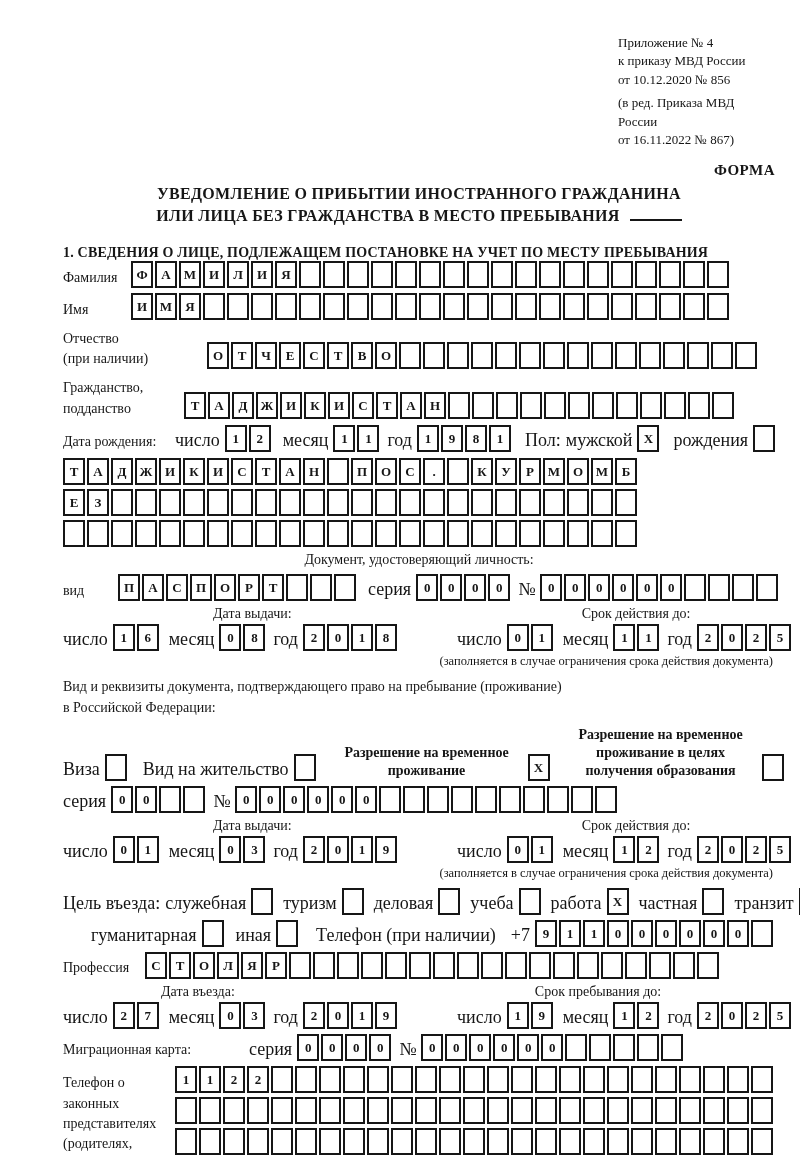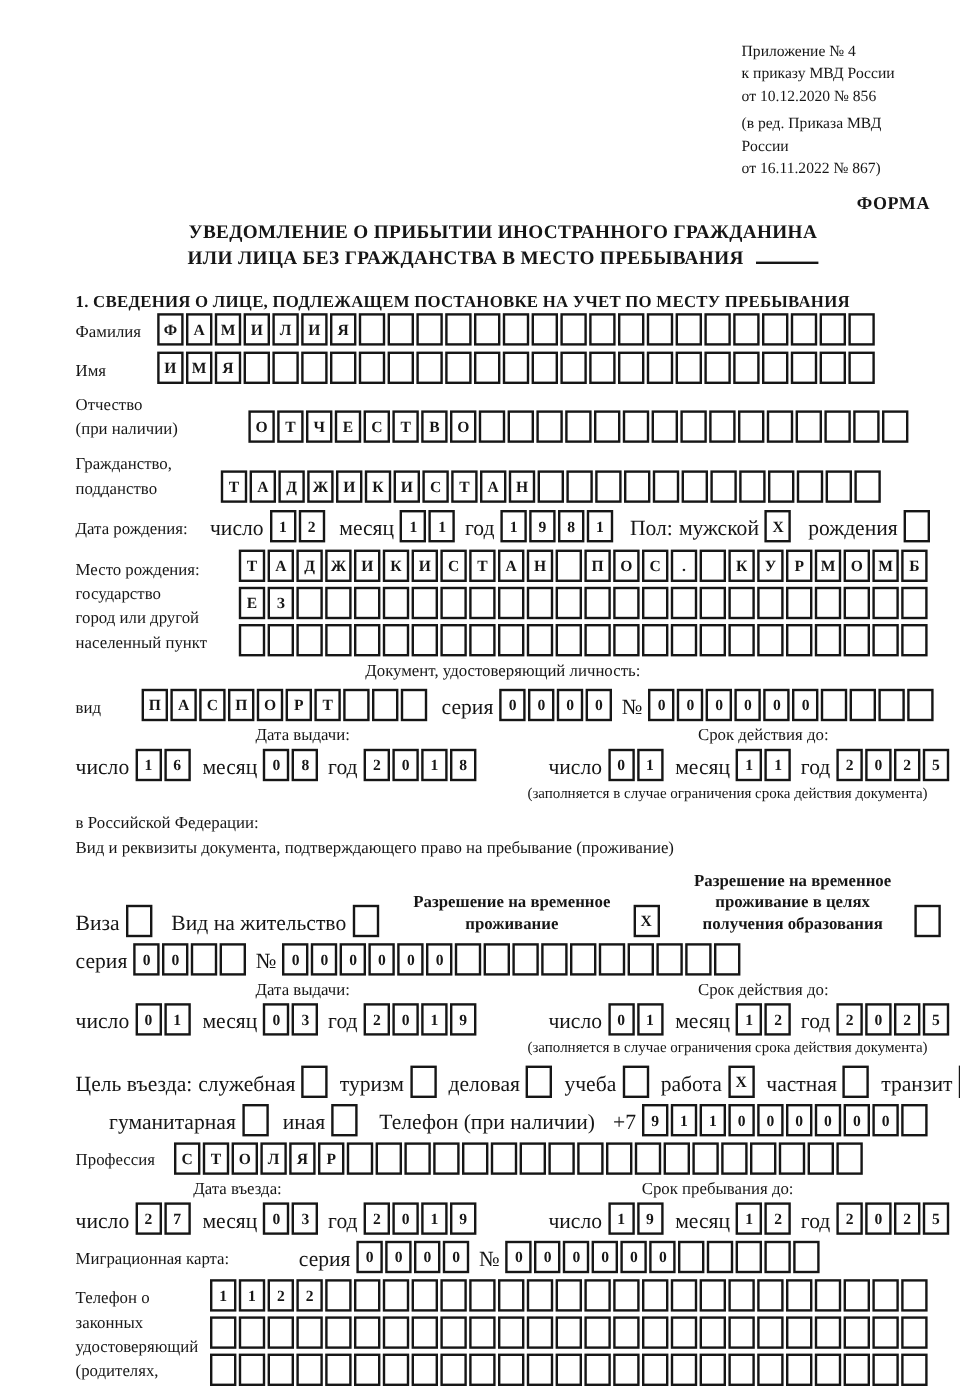--- a/index.html
+++ b/index.html
@@ -213,26 +213,20 @@
     <span class="cells">
         <span class="cell">X</span>
       </span>
     <span class="dlbl ml12">рождения</span>
     <span class="cells">
         <span class="cell"></span>
       </span>
   </div>
 
   <div class="row mt6">
-    <div class="lbl w136">
-      <div>Место рождения:</div>
-      <div>государство</div>
-      <div>город или другой</div>
-      <div>населенный пункт</div>
-    </div>
     <div class="col">
       <div class="cells mb4">
           <span class="cell">Т</span>
           <span class="cell">А</span>
           <span class="cell">Д</span>
           <span class="cell">Ж</span>
           <span class="cell">И</span>
           <span class="cell">К</span>
           <span class="cell">И</span>
           <span class="cell">С</span>
@@ -385,22 +379,22 @@
         <span class="cell">2</span>
         <span class="cell">0</span>
         <span class="cell">2</span>
         <span class="cell">5</span>
       </span>
   </div>
 
   <div class="note">(заполняется в случае ограничения срока действия документа)</div>
 
   <div class="intro">
+    <div>Вид и реквизиты документа, подтверждающего право на пребывание (проживание)</div>
     <div>в Российской Федерации:</div>
-    <div>Вид и реквизиты документа, подтверждающего право на пребывание (проживание)</div>
   </div>
 
   <div class="row" style="margin-top:4px">
     <span class="dlbl">Виза</span>
     <span class="cells">
         <span class="cell"></span>
       </span>
     <span class="dlbl ml14">Вид на жительство</span>
     <span class="cells">
         <span class="cell"></span>
@@ -642,21 +636,21 @@
         <span class="cell"></span>
         <span class="cell"></span>
         <span class="cell"></span>
       </span>
   </div>
 
   <div class="row">
     <div class="lbl w112">
       <div>Телефон о</div>
       <div>законных</div>
-      <div>удостоверяющий</div>
+      <div>представителях</div>
       <div>(родителях,</div>
 
     </div>
     <div class="col">
       <div class="cells mb4">
           <span class="cell">1</span>
           <span class="cell">1</span>
           <span class="cell">2</span>
           <span class="cell">2</span>
           <span class="cell"></span>

